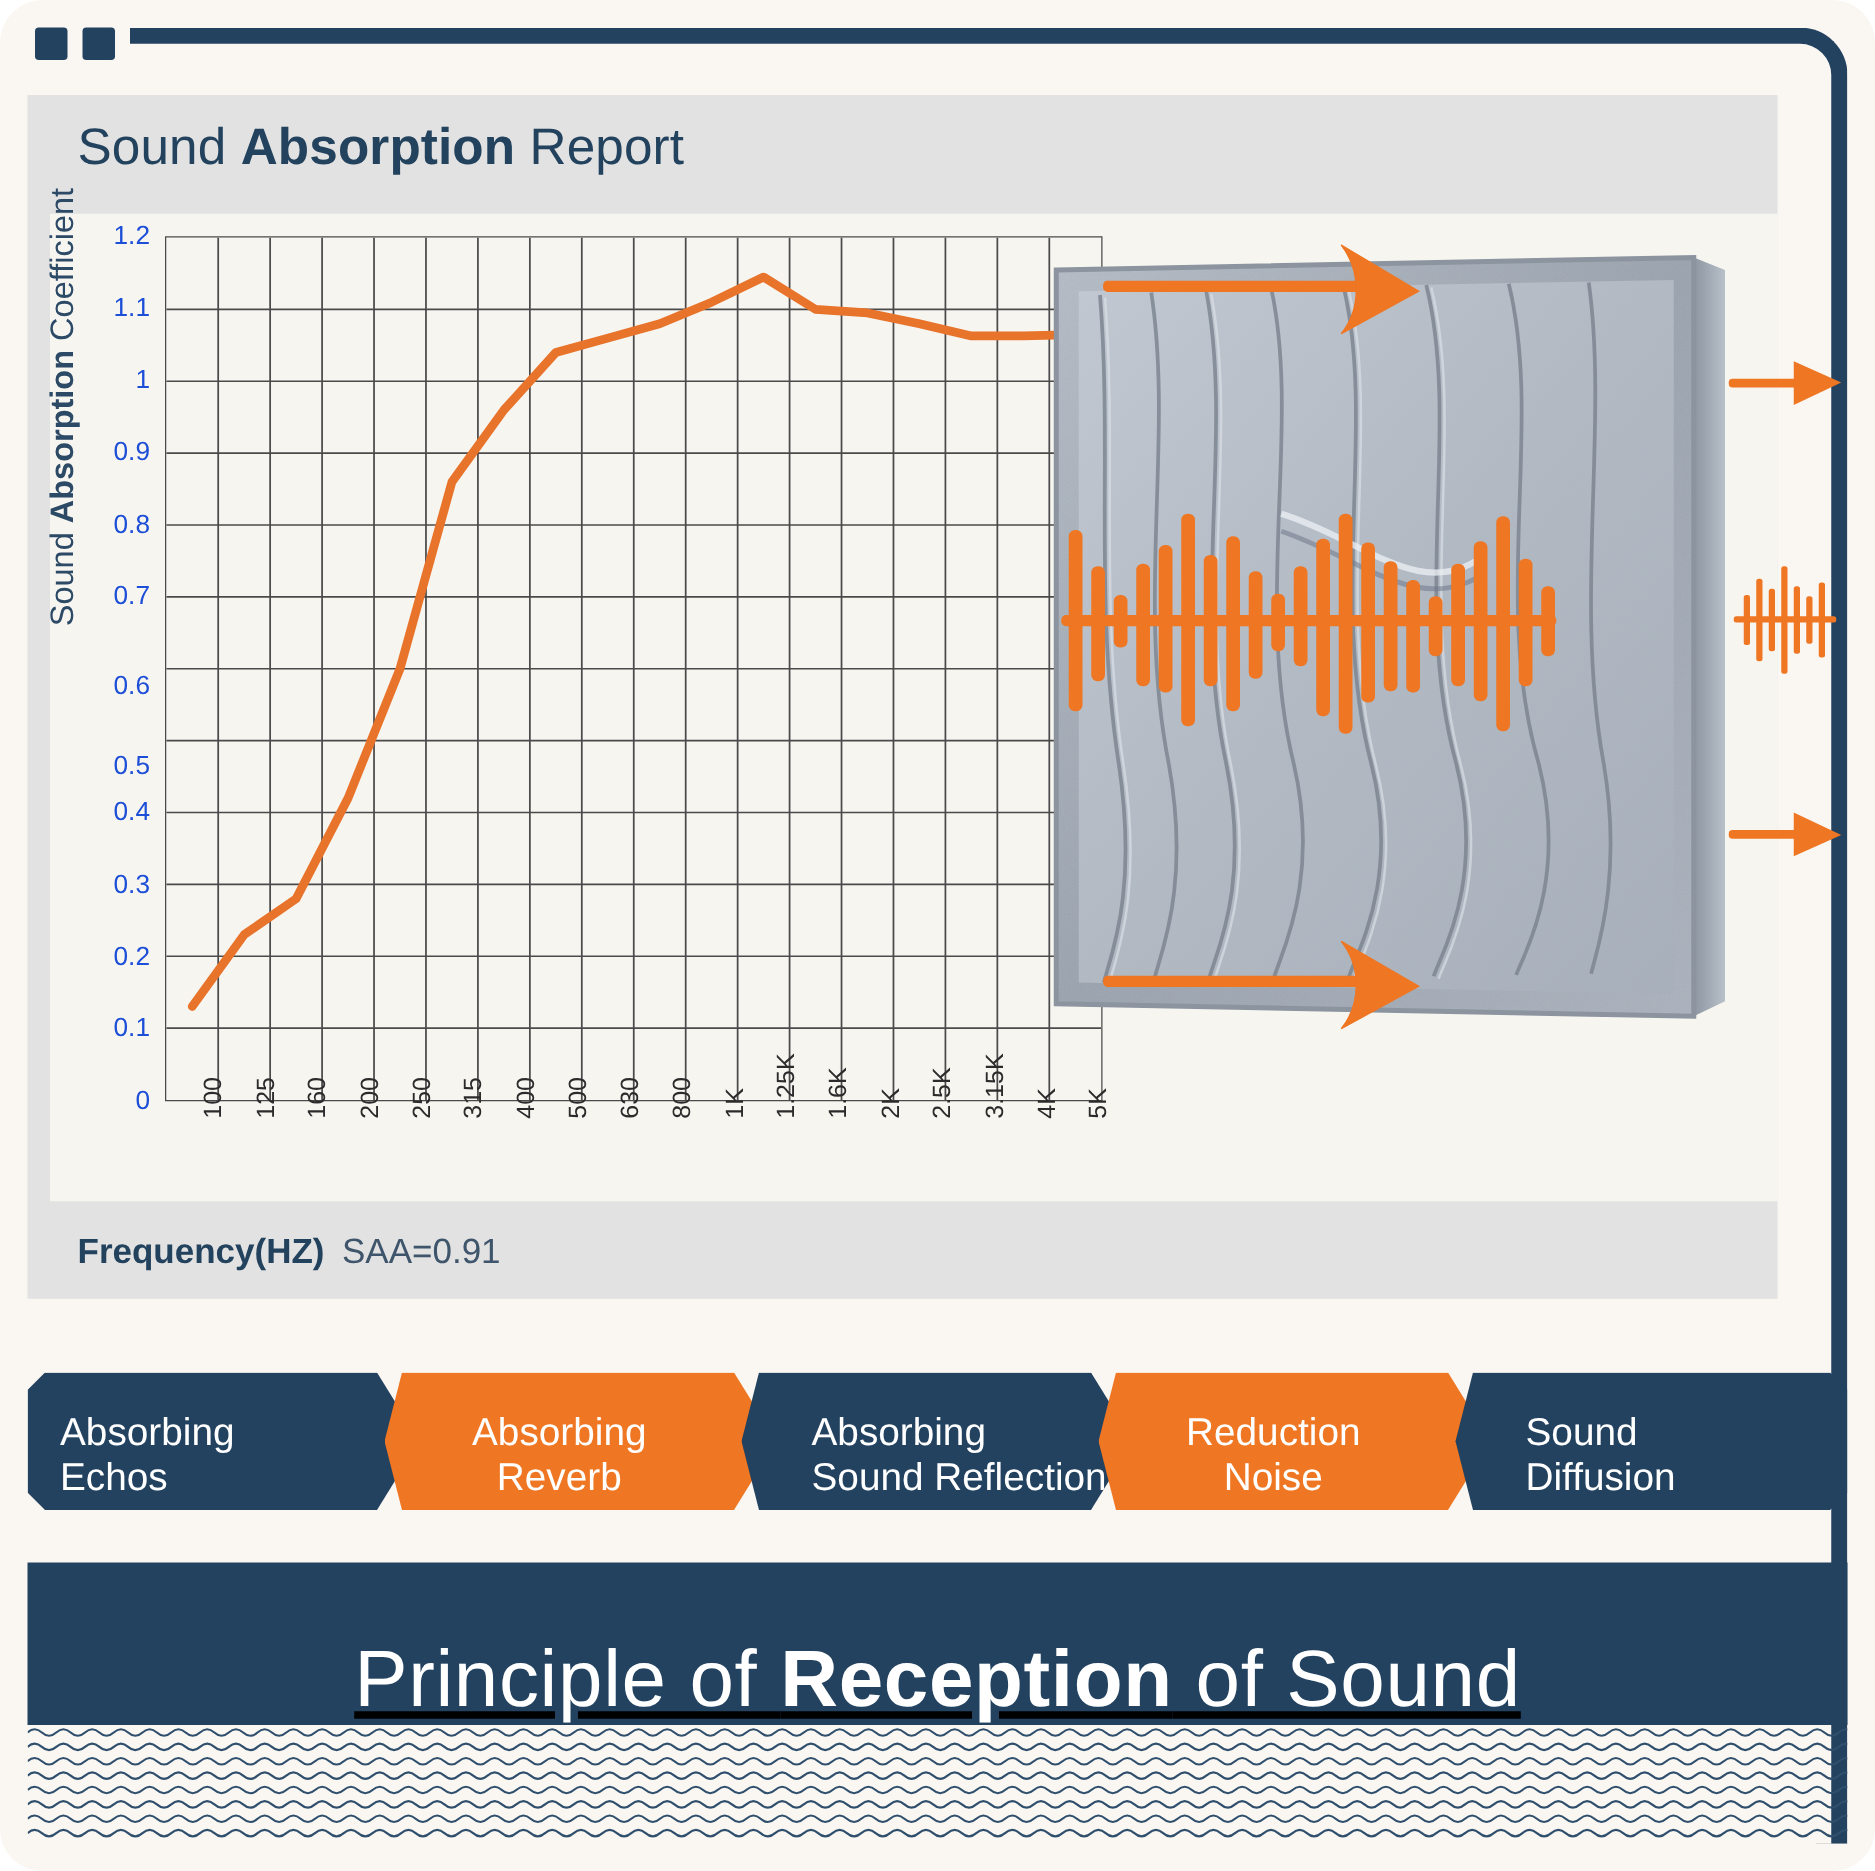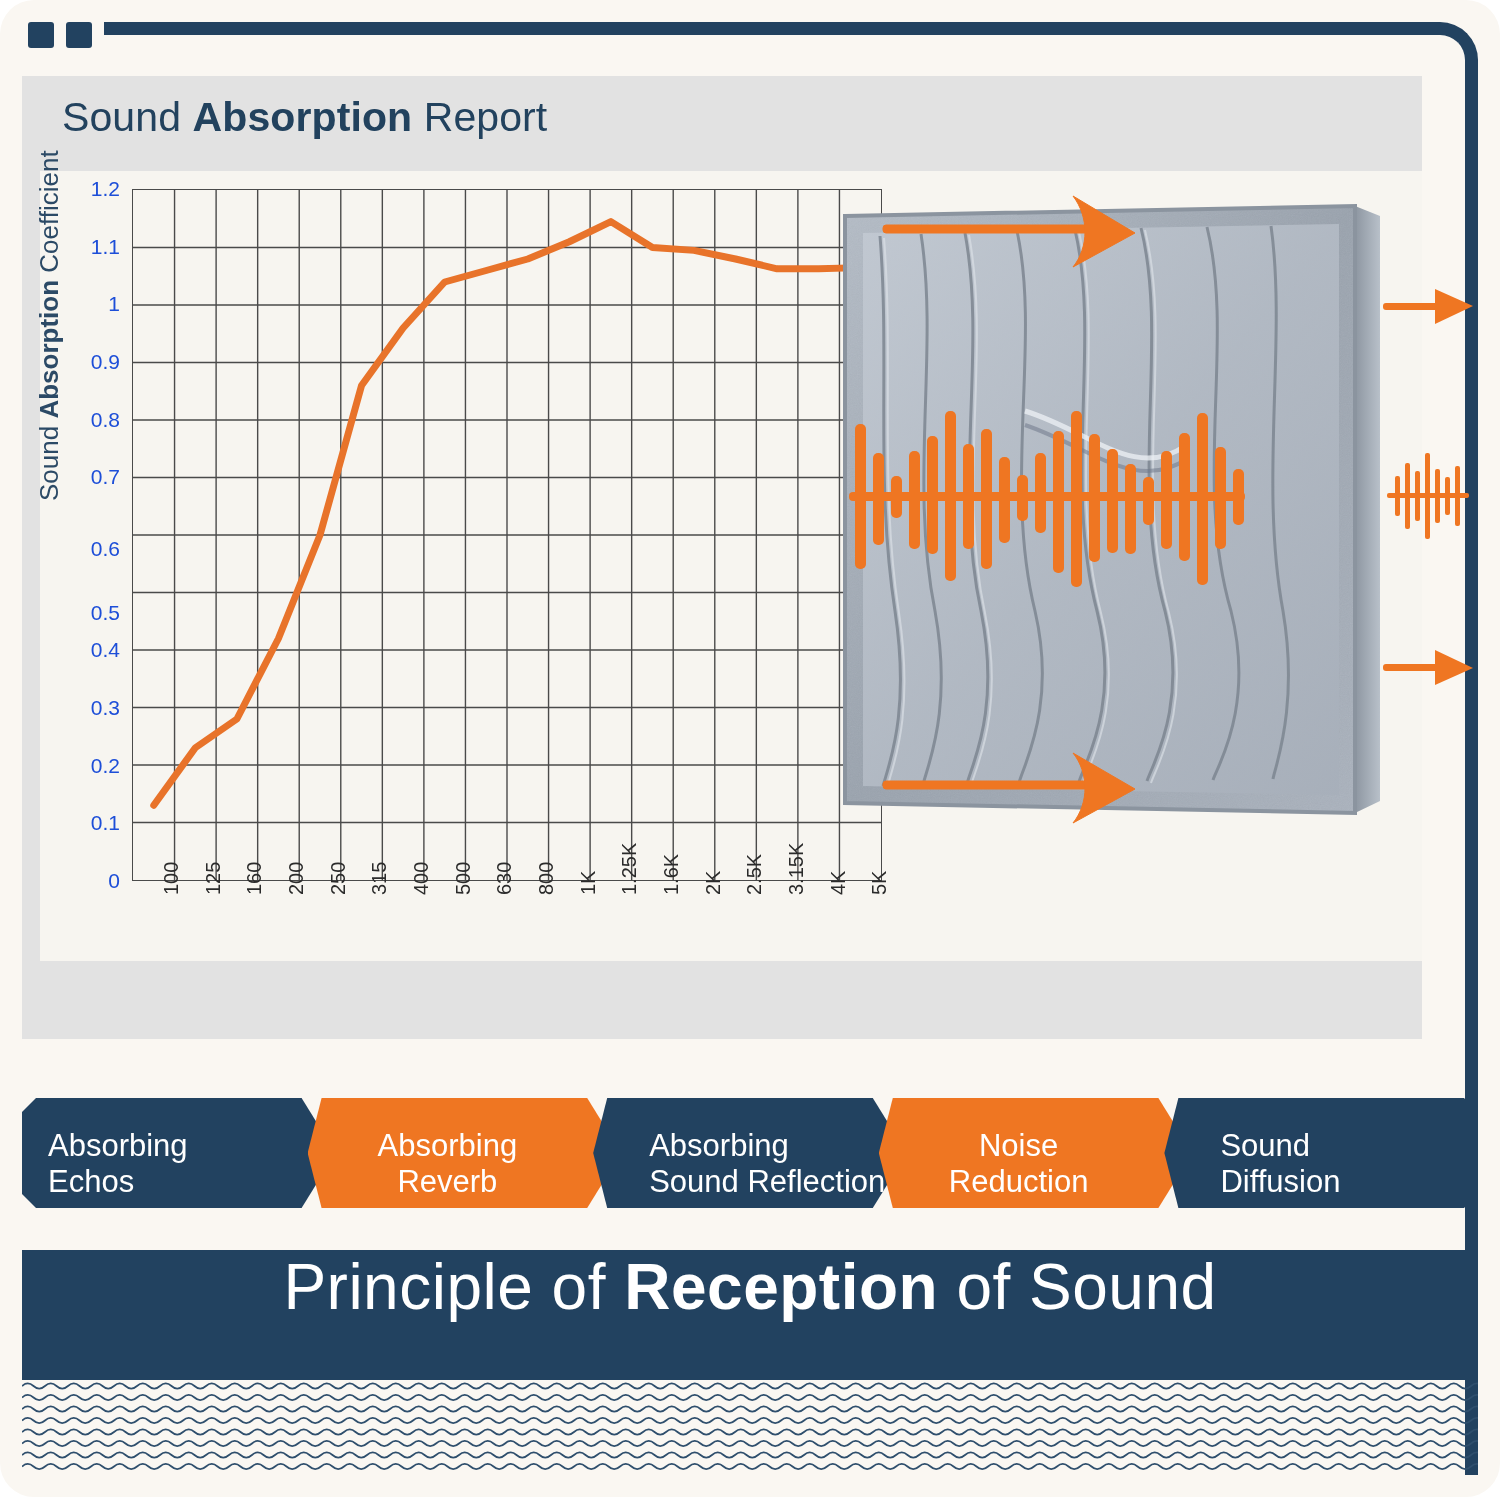--- a/index.html
+++ b/index.html
@@ -92,21 +92,21 @@
     box-sizing:border-box;
   }
   .chev span{display:block;white-space:nowrap;}
   .chev.navy{background:#224260;}
   .chev.orange{background:#ef7622;}
 
   
   .title-bar{
     position:absolute;left:22px;top:1250px;width:1456px;height:130px;
     background:#224260;
-    display:flex;align-items:flex-start;justify-content:center;
+    display:flex;align-items:flex-end;justify-content:center;text-decoration:underline;
   }
   .title-bar .t{
     font-size:64px;color:#ffffff;white-space:nowrap;letter-spacing:.5px;
   }
   .title-bar .t b{font-weight:bold;}
 
   
   .wave-pattern{
     position:absolute;left:22px;top:1380px;width:1456px;height:95px;
     overflow:hidden;
@@ -317,20 +317,23 @@
             <path d="M600,108 L638,125 L600,143 Z"></path>
           </g>
           <g fill="#ef7622">
             <rect x="548" y="483" width="62" height="7" rx="3"></rect>
             <path d="M600,469 L638,487 L600,504 Z"></path>
           </g>
         </svg>
       </div>
     </div>
 
+    <div class="card-footer">
+      <span class="lbl">Frequency(HZ)</span><span class="saa">SAA=0.91</span>
+    </div>
   </div>
 
   <div class="banner" id="banner">
       <div class="chev navy" style="left: 0px; width: 313.6px; clip-path: polygon(14px 0px, 279.6px 0px, 313.6px 55px, 279.6px 110px, 14px 110px, 0px 96px, 0px 14px);">
         <div style="width: 100%; padding-left: 26px; box-sizing: border-box;">
           <span>Absorbing</span>
           <span>Echos</span>
         </div>
       </div>
       <div class="chev orange" style="left: 285.6px; width: 313.6px; clip-path: polygon(14px 0px, 279.6px 0px, 313.6px 55px, 279.6px 110px, 14px 110px, 0px 55px);">
@@ -340,22 +343,22 @@
         </div>
       </div>
       <div class="chev navy" style="left: 571.2px; width: 313.6px; clip-path: polygon(14px 0px, 279.6px 0px, 313.6px 55px, 279.6px 110px, 14px 110px, 0px 55px);">
         <div style="width: 100%; padding-left: 56px; box-sizing: border-box;">
           <span>Absorbing</span>
           <span>Sound Reflection</span>
         </div>
       </div>
       <div class="chev orange" style="left: 856.8px; width: 313.6px; clip-path: polygon(14px 0px, 279.6px 0px, 313.6px 55px, 279.6px 110px, 14px 110px, 0px 55px);">
         <div style="width: 100%; padding-left: 0px; box-sizing: border-box; text-align: center; padding-right: 34px;">
+          <span>Reduction</span>
           <span>Noise</span>
-          <span>Reduction</span>
         </div>
       </div>
       <div class="chev navy" style="left: 1142.4px; width: 313.6px; clip-path: polygon(14px 0px, 299.6px 0px, 313.6px 14px, 313.6px 96px, 299.6px 110px, 14px 110px, 0px 55px);">
         <div style="width: 100%; padding-left: 56px; box-sizing: border-box;">
           <span>Sound</span>
           <span>Diffusion</span>
         </div>
       </div>
     </div>
 

